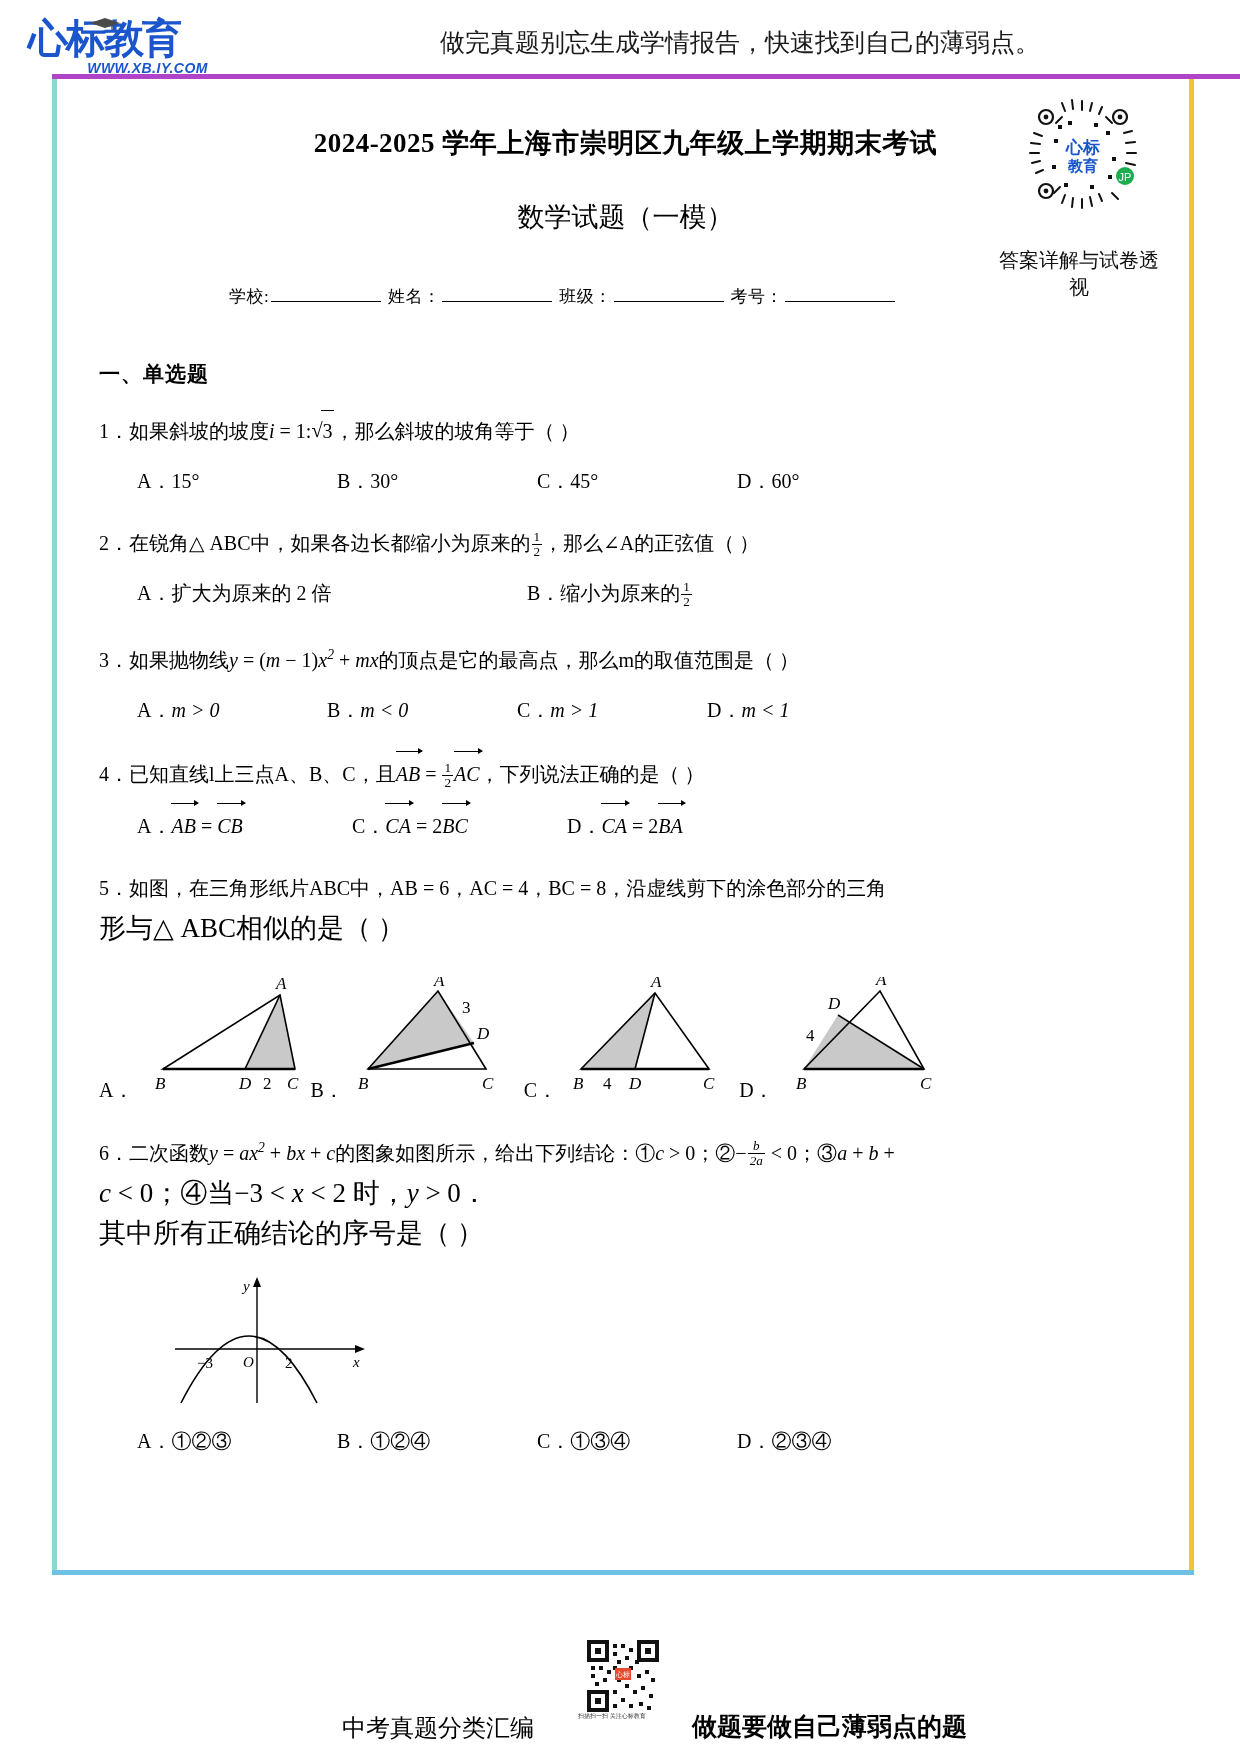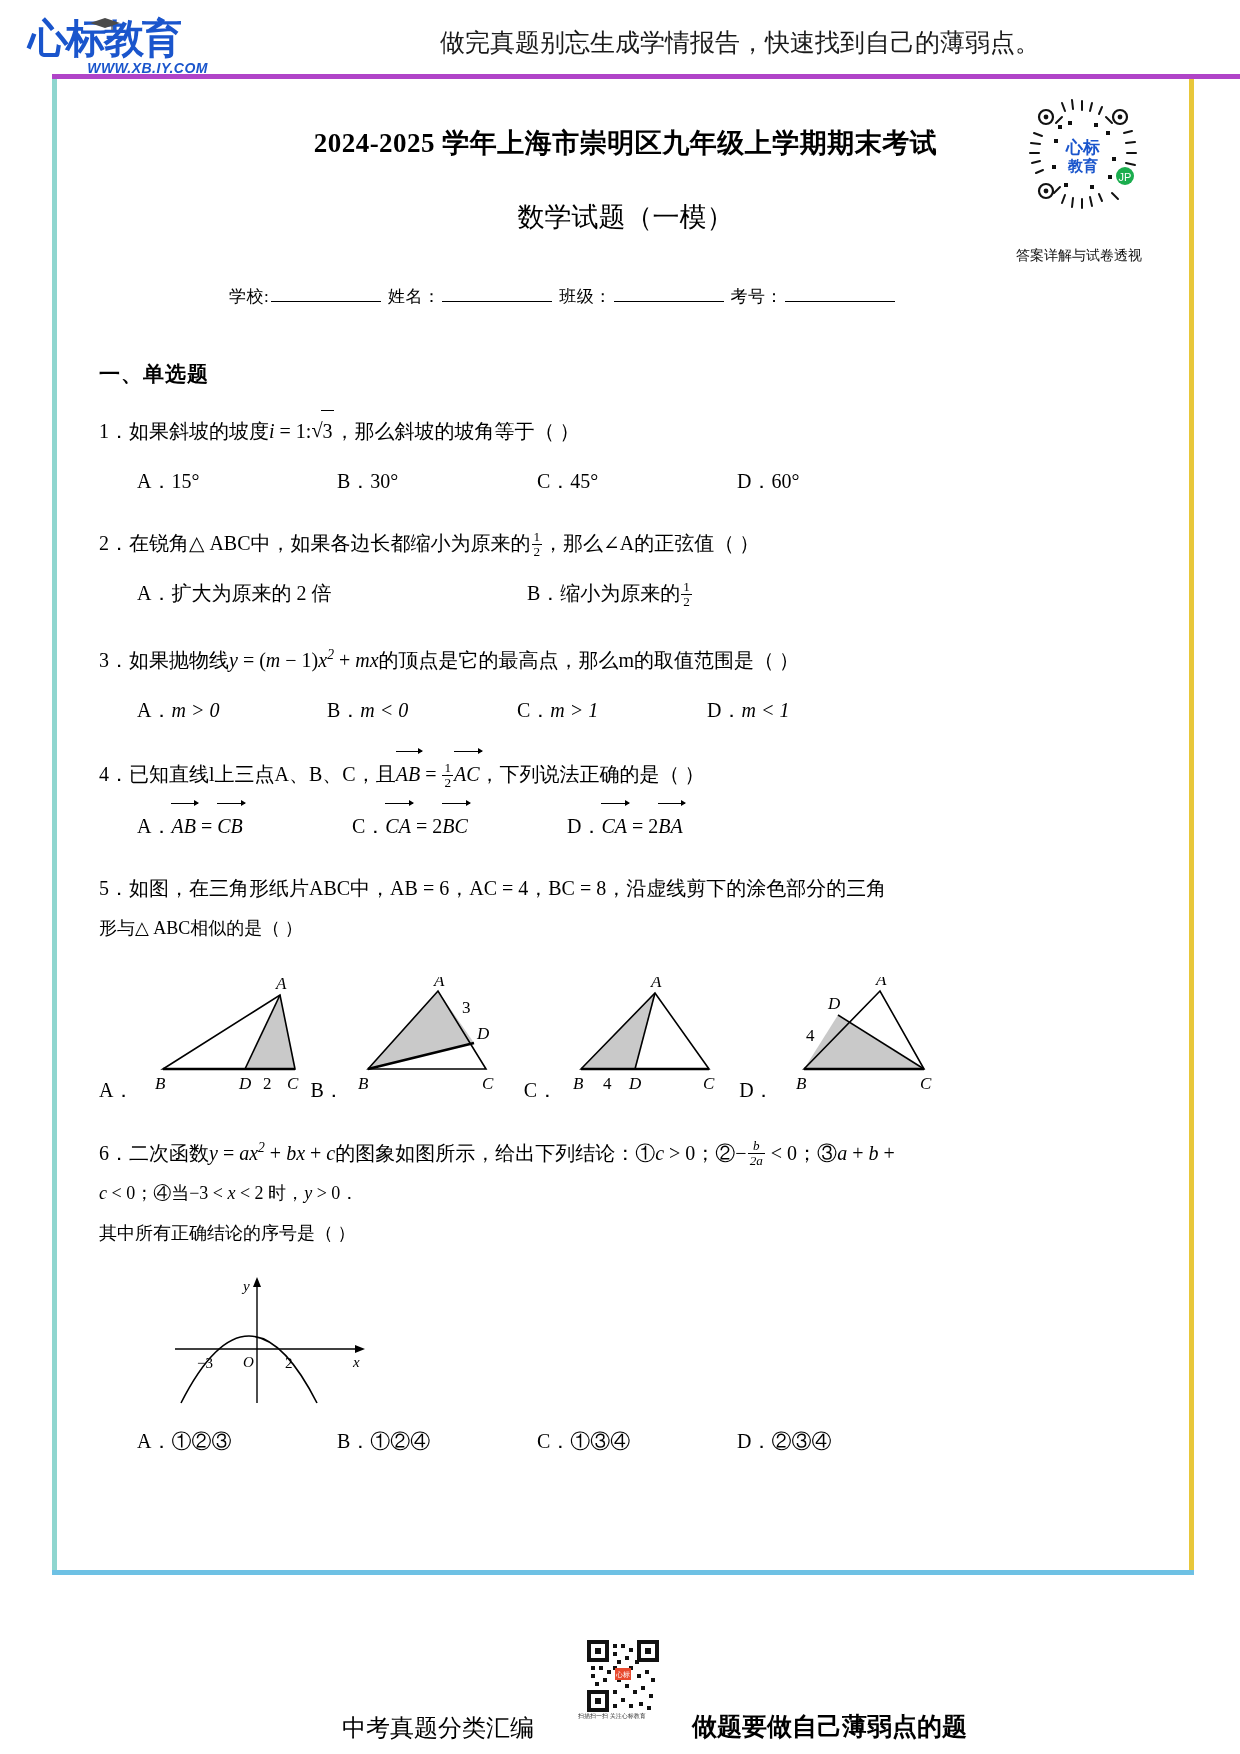--- a/index.html
+++ b/index.html
@@ -109,21 +109,21 @@
     position: absolute;
     right: 52px; top: 16px;
     width: 118px; height: 118px;
   }
   .qr-caption {
     position:absolute;
     right: 30px; top: 168px;
     width: 170px;
     text-align:center;
     font-family: "Liberation Sans", sans-serif;
-    font-size: 14px;
+    font-size: 20px;
     color: #111;
   }
 
   .info-line {
     margin-top: 42px;
     padding-left: 172px;
     font-size: 17px;
     letter-spacing: 0.5px;
     white-space: nowrap;
   }
@@ -143,21 +143,21 @@
     font-family: "Liberation Sans", sans-serif;
     letter-spacing: 1px;
   }
 
   .q {
     margin-top: 22px;
     margin-left: 42px;
     font-size: 20px;
     line-height: 40px;
   }
-  .q-line2 { margin-left: 42px; font-size: 18px; line-height: 40px; }
+  .q-line2 { margin-left: 42px; font-size: 27px; line-height: 40px; }
 
   .opts {
     margin-top: 10px;
     margin-left: 80px;
     font-size: 20px;
     display: flex;
     line-height: 40px;
   }
   .opts .op { white-space: nowrap; font-family: Liberation Serif, serif; }
   .opts.w4 .op { width: 200px; }

